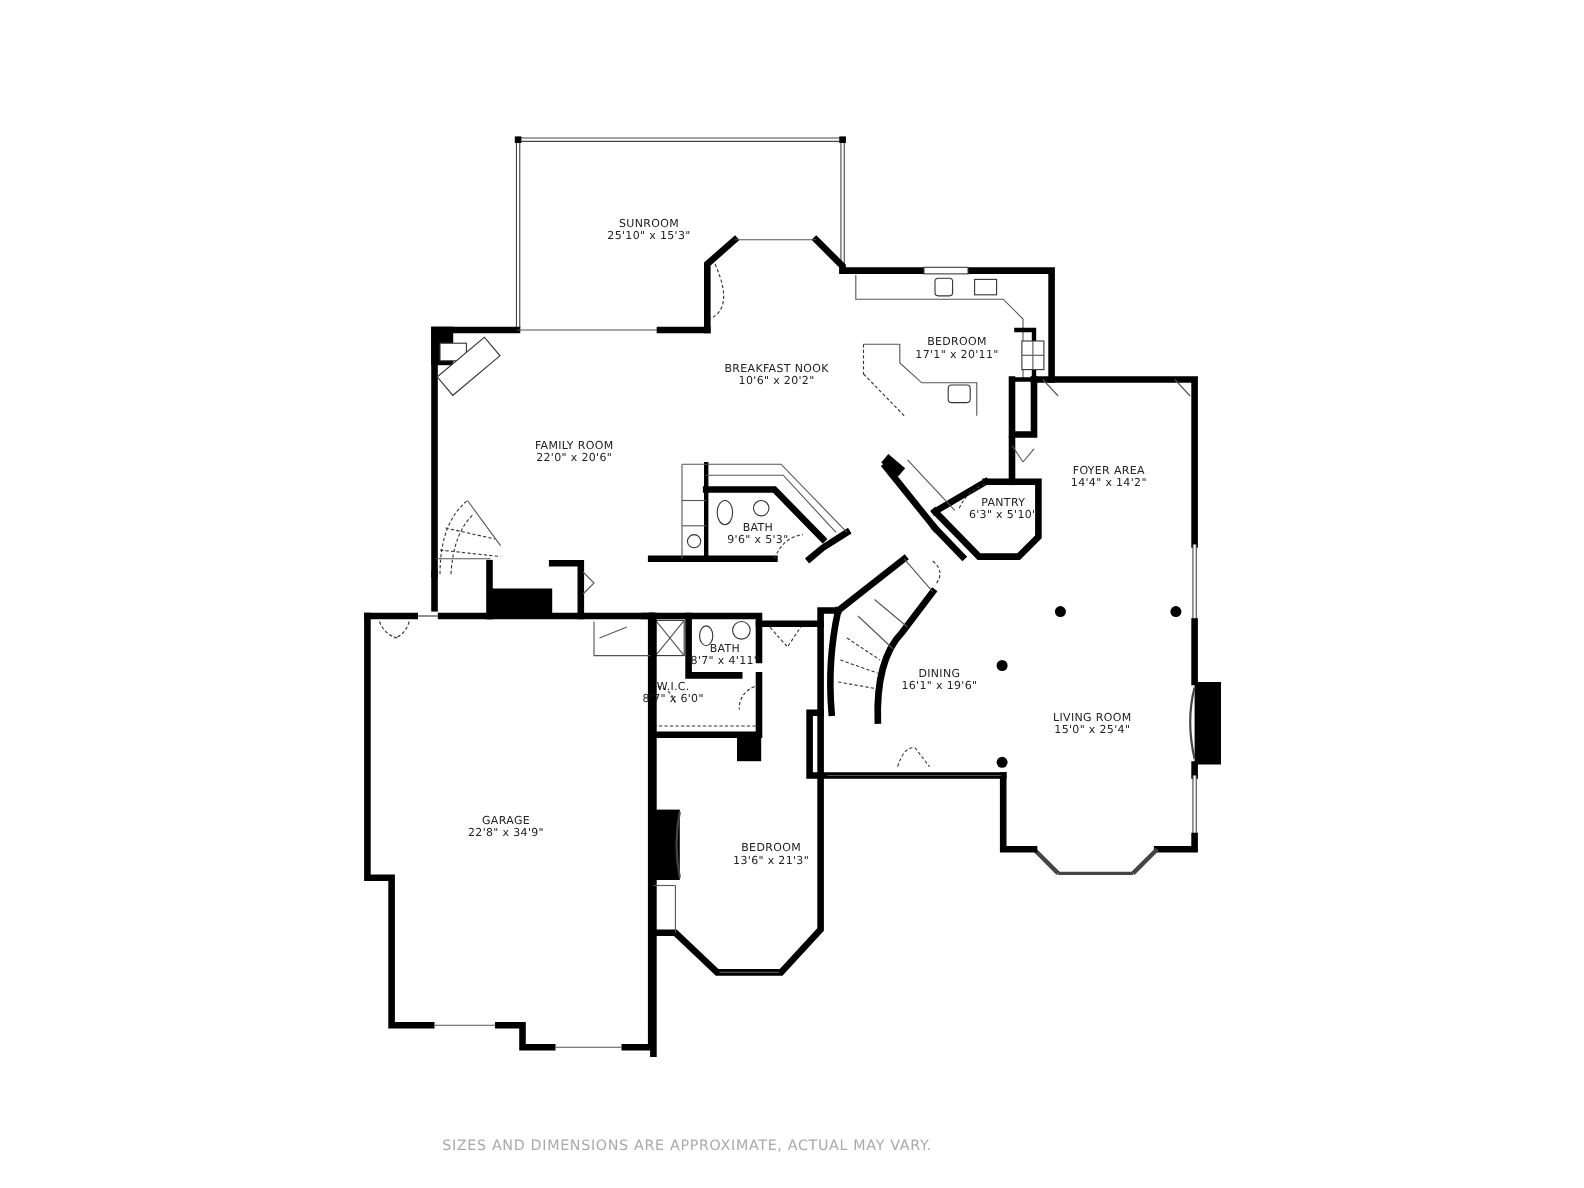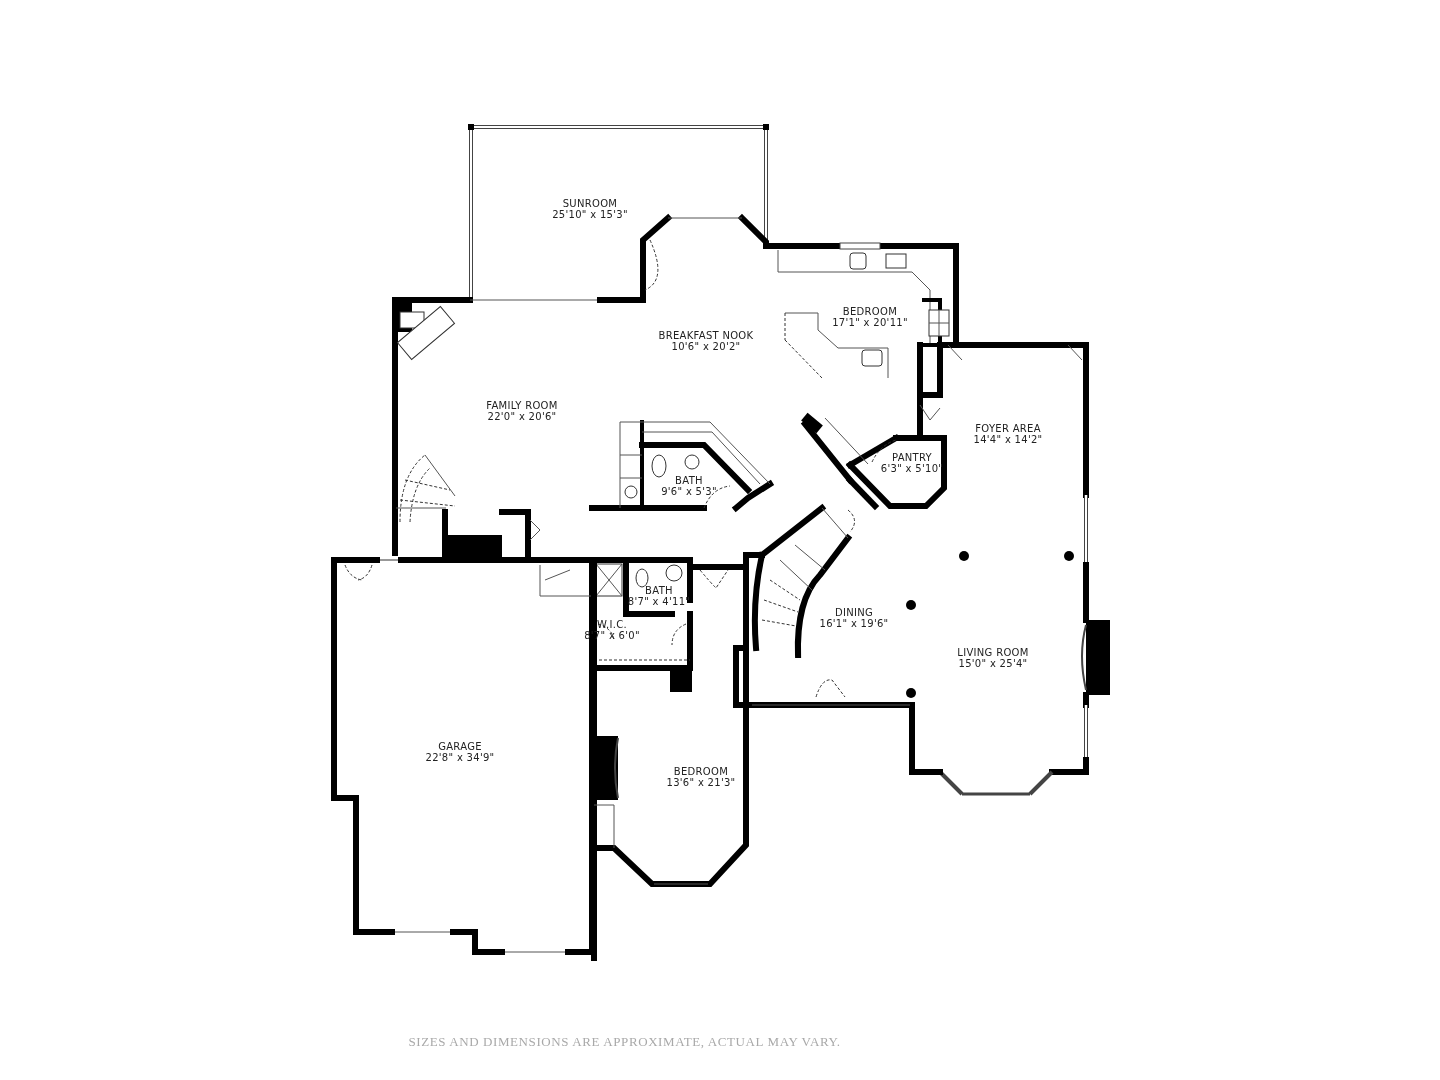--- a/index.html
+++ b/index.html
@@ -6,21 +6,21 @@
   body { width:1440px; height:1080px; position:relative; overflow:hidden; font-family:"DejaVu Sans", sans-serif; }
   #plan { position:absolute; left:0; top:0; width:1440px; height:1080px; }
   .wall { fill:none; stroke:#000; stroke-width:6; stroke-linejoin:miter; stroke-linecap:square; }
   .wall-thin { fill:none; stroke:#000; stroke-width:4; }
   .fill-black { fill:#000; }
   .win { fill:#fff; stroke:#333; stroke-width:1; }
   .line-lt { fill:none; stroke:#555; stroke-width:1; }
   .line-dash { fill:none; stroke:#333; stroke-width:1; stroke-dasharray:3 2; }
   .fixture { fill:#fff; stroke:#333; stroke-width:1; }
   .room-label { position:absolute; transform:translateX(-50%); text-align:center; color:#222; font-size:10px; line-height:11px; letter-spacing:0.3px; white-space:nowrap; }
-  .disclaimer { position:absolute; left:0; width:1249px; top:1034px; text-align:center; color:#a9a9a9; font-size:13px; letter-spacing:0.6px;font-family:Liberation Serif, serif; }
+  .disclaimer { position:absolute; left:0; width:1249px; top:1034px; text-align:center; color:#a9a9a9; font-size:13px; letter-spacing:0.6px; }
 </style>
 </head>
 <body>
 
 <svg id="plan" viewBox="0 0 1440 1080" xmlns="http://www.w3.org/2000/svg">
 
   <g>
     <line class="win" x1="471" y1="127" x2="766" y2="127" style="stroke-width:4;stroke:#444"></line>
     <line x1="471" y1="127" x2="766" y2="127" stroke="#fff" stroke-width="2"></line>
     <line class="win" x1="471" y1="127" x2="471" y2="298" style="stroke-width:4;stroke:#444"></line>

